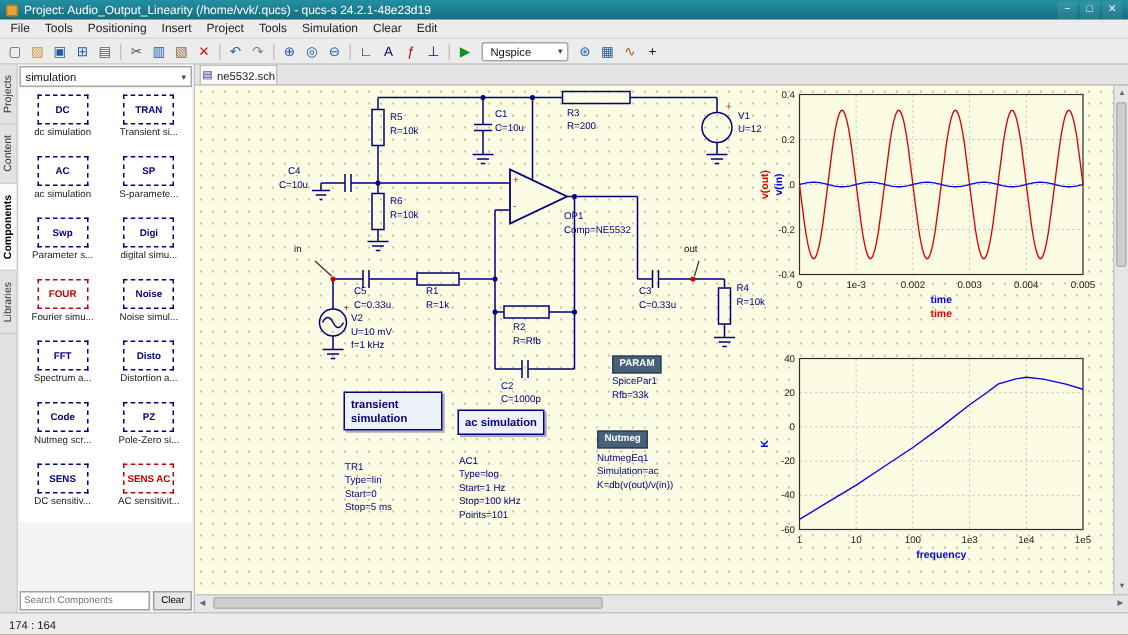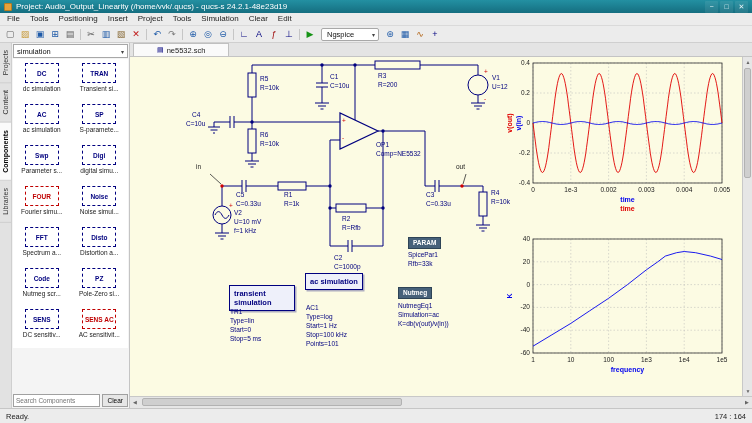--- a/index.html
+++ b/index.html
@@ -37,21 +37,21 @@
 .comp-grid{display:grid;grid-template-columns:1fr 1fr;align-content:start;background:#fff;margin:0 1px;overflow:hidden;padding-top:2px;flex:0 0 auto}
 .comp-cell{height:41px;display:flex;flex-direction:column;align-items:center;padding-top:2px}
 .comp-icon{width:34px;height:20px;border:1px dashed #00007f;display:flex;align-items:center;justify-content:center;font-size:6.5px;font-weight:bold;background:#fff;text-align:center;line-height:7px}
 .comp-label{font-size:6.5px;color:#222;margin-top:2px;white-space:nowrap}
 .search-row{margin-top:auto;height:16px;display:flex;align-items:center;gap:2px;padding:1px;flex:0 0 auto}
 .search-row input{flex:1;height:13px;font-size:6.5px;border:1px solid #a0a0a0;padding:0 2px;min-width:0;background:#fff}
 .search-row button{height:13px;font-size:6.5px;border:1px solid #a0a0a0;background:#e6e6e6;padding:0 4px}
 
 .main{flex:1;display:flex;flex-direction:column;min-width:0}
 .doc-tabbar{height:14px;background:#e4e4e4;border-bottom:1px solid #c4c4c4;display:flex;align-items:flex-end;padding-left:3px;flex:0 0 auto}
-.doc-tab{height:13px;background:#fafafa;border:1px solid #c0c0c0;border-bottom:none;font-size:7.5px;color:#222;display:flex;align-items:center;padding:0 23px;gap:3px}
+.doc-tab{height:13px;background:#fafafa;border:1px solid #c0c0c0;border-bottom:none;font-size:7.5px;color:#222;display:flex;align-items:center;padding:0 1px;gap:3px}
 .doc-icon{color:#00007f;font-size:7px}
 .canvas-row{flex:1;display:flex;min-height:0}
 .canvas{position:relative;flex:1;background-color:#fcfbe3;background-image:radial-gradient(circle,#c5c4a6 0.6px,rgba(0,0,0,0) 0.7px);background-size:8px 8px;overflow:hidden}
 .vscroll{width:10px;background:#e6e6e6;border-left:1px solid #c8c8c8;position:relative;flex:0 0 auto}
 .hscroll{height:12px;background:#e6e6e6;border-top:1px solid #c8c8c8;position:relative;flex:0 0 auto}
 .scroll-btn{position:absolute;width:10px;height:10px;font-size:5px;text-align:center;line-height:10px;color:#666}
 .sb-up{top:0;left:0}.sb-down{bottom:0;left:0}.sb-left{left:0;top:0}.sb-right{right:0;top:0}
 .vthumb{position:absolute;top:11px;left:1px;width:7px;height:110px;background:#cfcfcf;border:1px solid #b2b2b2;border-radius:2px}
 .hthumb{position:absolute;left:12px;top:1px;height:8px;width:260px;background:#cfcfcf;border:1px solid #b2b2b2;border-radius:2px}
 
@@ -282,21 +282,21 @@
             </g>
             <g stroke="#303030" stroke-width="0.8">
               <path d="M80,117 L91,127 M336,117 L333,127" fill="none"></path>
             </g>
             <g fill="#d00000">
               <circle cx="92" cy="129" r="1.7"></circle>
                 <circle cx="332" cy="129" r="1.7"></circle>
             </g>
           </svg>
 
-          <div class="sim-block" style="left:99px;top:228px;width:66px">transient simulation</div>
+          <div class="sim-block" style="left:99px;top:204px;width:66px">transient simulation</div>
           <div class="sim-block" style="left:175px;top:216px;white-space:nowrap">ac simulation</div>
           <div class="param-header" style="left:278px;top:180px">PARAM</div>
           <div class="param-header" style="left:268px;top:230px">Nutmeg</div>
 
         <div class="sch-label" style="left: 130px; top: 18px;">R5</div>
             <div class="sch-label" style="left: 130px; top: 27px;">R=10k</div>
             <div class="sch-label" style="left: 62px; top: 54px;">C4</div>
             <div class="sch-label" style="left: 56px; top: 63px;">C=10u</div>
             <div class="sch-label" style="left: 130px; top: 74px;">R6</div>
             <div class="sch-label" style="left: 130px; top: 83px;">R=10k</div>
@@ -424,17 +424,16 @@
       </div>
       <div class="hscroll">
         <div class="scroll-btn sb-left">◀</div>
         <div class="hthumb"></div>
         <div class="scroll-btn sb-right">▶</div>
       </div>
     </div>
   </div>
 
   <div class="statusbar">
-    <span class="left">Ready.</span>
     <span>174 : 164</span>
   </div>
 
 </div>
 
 </body></html>

